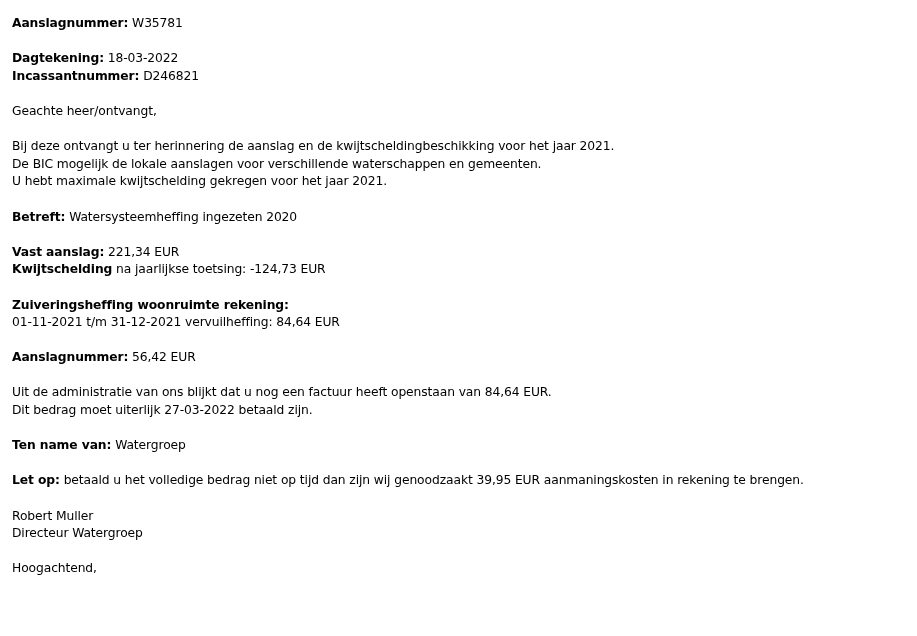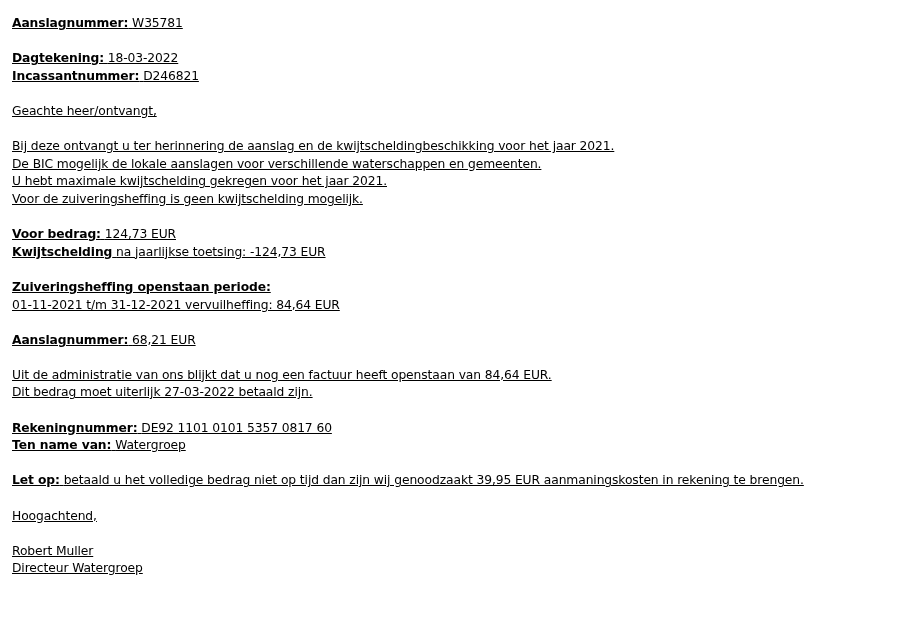--- a/index.html
+++ b/index.html
@@ -17,21 +17,20 @@
       letter-spacing: -0.1px;
     }
     .letter {
       position: absolute;
       left: 12px;
       top: 15px;
       line-height: 17.6px;
     }
     .para {
       margin: 0 0 17.6px 0;
-      text-decoration: underline;
     }
     .line {
       display: block;
       white-space: nowrap;
     }
     b {
       font-weight: bold;
     }
   </style>
 </head>
@@ -49,54 +48,55 @@
   </div>
 
   <div class="para">
     <span class="line">Geachte heer/ontvangt,</span>
   </div>
 
   <div class="para">
     <span class="line">Bij deze ontvangt u ter herinnering de aanslag en de kwijtscheldingbeschikking voor het jaar 2021.</span>
     <span class="line">De BIC mogelijk de lokale aanslagen voor verschillende waterschappen en gemeenten.</span>
     <span class="line">U hebt maximale kwijtschelding gekregen voor het jaar 2021.</span>
-    <span class="line">Voor de zuiveringsheffing is geen kwijtschelding mogelijk.</span>
   </div>
 
+  <div class="para">
+    <span class="line"><b>Betreft:</b> <span>Watersysteemheffing ingezeten 2020</span></span>
+  </div>
 
   <div class="para">
-    <span class="line"><b>Voor bedrag:</b> <span>124,73 EUR</span></span>
+    <span class="line"><b>Vast aanslag:</b> <span>221,34 EUR</span></span>
     <span class="line"><b>Kwijtschelding</b> <span>na jaarlijkse toetsing: -124,73 EUR</span></span>
   </div>
 
   <div class="para">
-    <span class="line"><b>Zuiveringsheffing openstaan periode:</b></span>
+    <span class="line"><b>Zuiveringsheffing woonruimte rekening:</b></span>
     <span class="line">01-11-2021 t/m 31-12-2021 vervuilheffing: 84,64 EUR</span>
   </div>
 
   <div class="para">
-    <span class="line"><b>Aanslagnummer:</b> <span>68,21 EUR</span></span>
+    <span class="line"><b>Aanslagnummer:</b> <span>56,42 EUR</span></span>
   </div>
 
   <div class="para">
     <span class="line">Uit de administratie van ons blijkt dat u nog een factuur heeft openstaan van 84,64 EUR.</span>
     <span class="line">Dit bedrag moet uiterlijk 27-03-2022 betaald zijn.</span>
   </div>
 
   <div class="para">
-    <span class="line"><b>Rekeningnummer:</b> <span>DE92 1101 0101 5357 0817 60</span></span>
     <span class="line"><b>Ten name van:</b> <span>Watergroep</span></span>
   </div>
 
   <div class="para">
     <span class="line"><b>Let op:</b> <span>betaald u het volledige bedrag niet op tijd dan zijn wij genoodzaakt 39,95 EUR aanmaningskosten in rekening te brengen.</span></span>
   </div>
 
   <div class="para">
-    <span class="line">Hoogachtend,</span>
+    <span class="line">Robert Muller</span>
+    <span class="line">Directeur Watergroep</span>
   </div>
 
   <div class="para">
-    <span class="line">Robert Muller</span>
-    <span class="line">Directeur Watergroep</span>
+    <span class="line">Hoogachtend,</span>
   </div>
 
 </div>
 
 </body></html>

